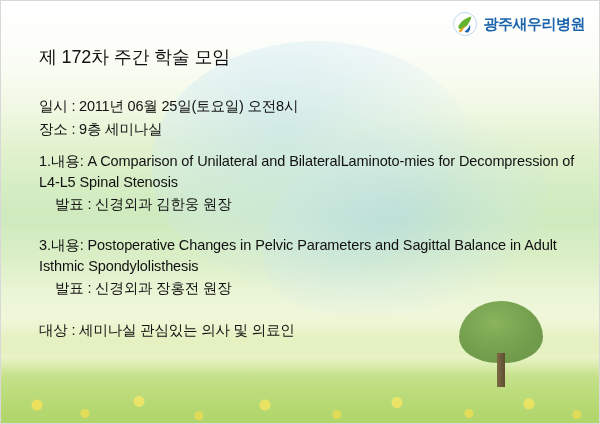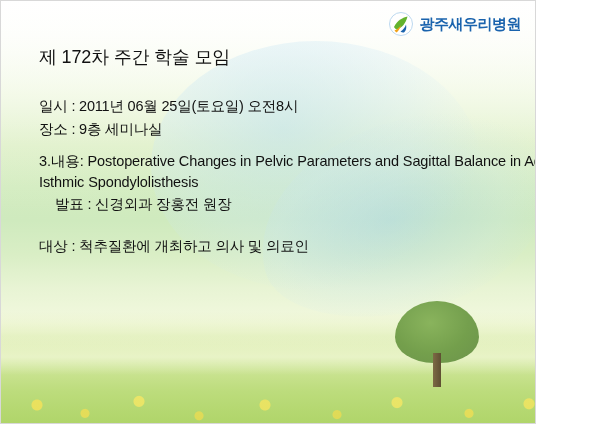--- a/index.html
+++ b/index.html
@@ -8,21 +8,21 @@
   }
   body {
     width: 600px;
     height: 424px;
     font-family: "Liberation Sans", sans-serif;
     background: #ffffff;
   }
 
   .slide {
     position: relative;
-    width: 536px;
+    width: 600px;
     height: 424px;
     overflow: hidden;
     background: linear-gradient(to bottom,
         #ffffff 0%,
         #fbfdf4 8%,
         #eef7dd 22%,
         #dff0c8 34%,
         #d3ecc0 44%,
         #cfeabe 52%,
         #d9eec5 60%,
@@ -245,23 +245,27 @@
 
   <div class="content">
 
     <div class="slide-title">제 172차 주간 학술 모임</div>
 
     <div class="meta-block">
       <div class="meta-line">일시 : 2011년 06월 25일(토요일) 오전8시</div>
       <div class="meta-line">장소 : 9층 세미나실</div>
     </div>
 
+    <div class="item">
+      <div class="item-body">1.내용: A Comparison of Unilateral and BilateralLaminoto-mies for Decompression of L4-L5 Spinal Stenosis</div>
+      <div class="item-presenter">발표 : 신경외과 김한웅 원장</div>
+    </div>
 
     <div class="item">
       <div class="item-body">3.내용: Postoperative Changes in Pelvic Parameters and Sagittal Balance in Adult Isthmic Spondylolisthesis</div>
       <div class="item-presenter">발표 : 신경외과 장홍전 원장</div>
     </div>
 
-    <div class="audience">대상 : 척추질환에 개최하고 의사 및 의료인</div>
+    <div class="audience">대상 : 세미나실 관심있는 의사 및 의료인</div>
 
 
   </div>
 </div>
 
 </body></html>

